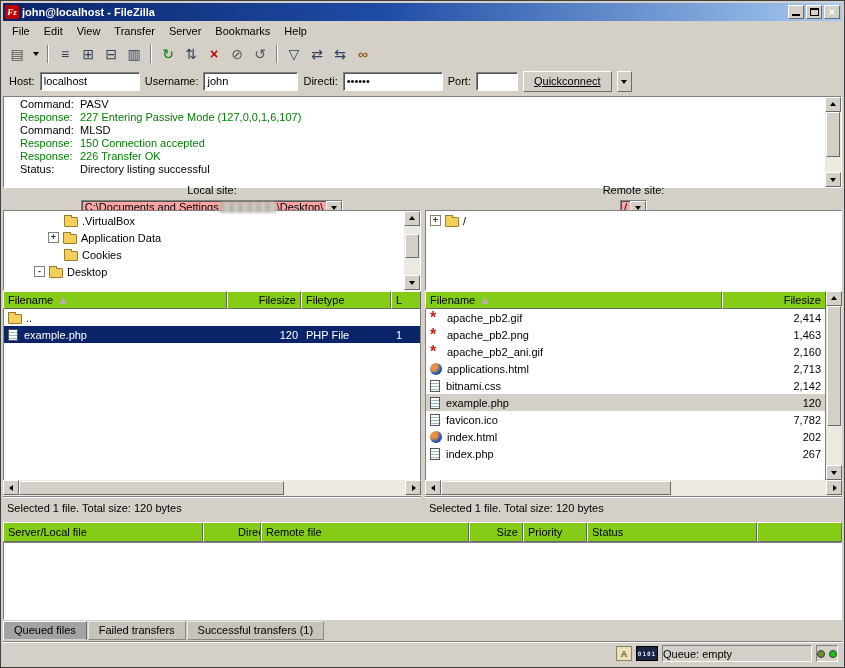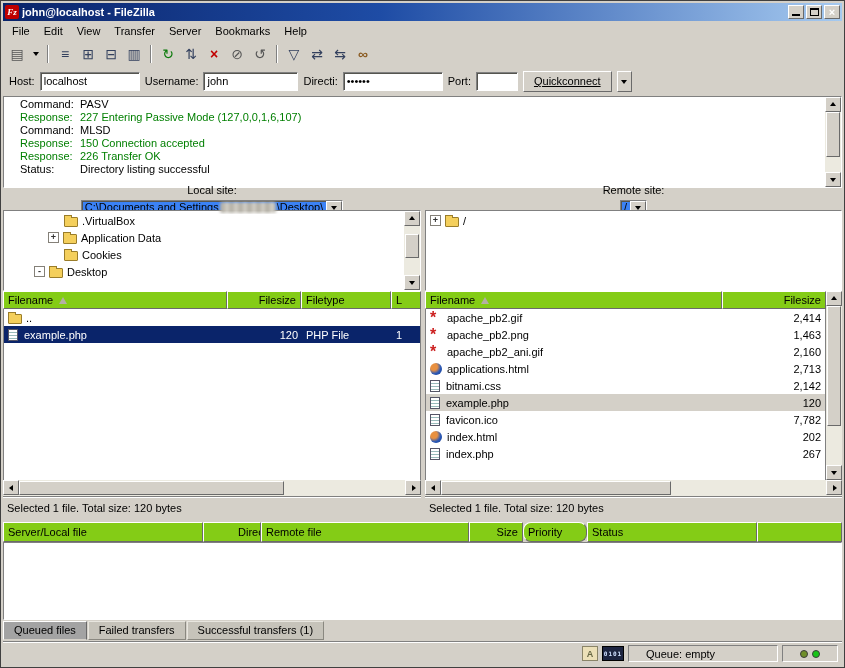--- a/index.html
+++ b/index.html
@@ -77,21 +77,21 @@
 
   
   .split { display:flex; }
   .pane-l { width:418px; flex:none; display:flex; flex-direction:column; }
   .splitter { width:4px; flex:none; }
   .pane-r { flex:1; display:flex; flex-direction:column; }
 
   
   .sites { flex:none; height:22px; align-items:center; }
   .site-half { display:flex; align-items:center; gap:4px; padding:0 2px; }
-  .combo { flex:1; height:19px; display:flex; background:#3b82f6;
+  .combo { flex:1; height:19px; display:flex; background:#fca5a5;
            border:1px solid; border-color:#808080 #fff #fff #808080; box-shadow:inset 1px 1px 0 #55554f; }
   .combo-text { flex:1; display:flex; align-items:center; padding:0 3px; white-space:nowrap; overflow:hidden; }
   .combo-btn { width:16px; flex:none; display:flex; align-items:center; justify-content:center; }
   .blurpatch { display:inline-block; width:56px; height:11px; margin:0 1px; border-radius:2px;
                background:repeating-linear-gradient(90deg,#b8b4aa 0 5px,#cfccc4 5px 9px); filter:blur(1.5px); }
 
   
   .treesrow { flex:none; height:81px; }
   .treebox { flex:1; display:flex; background:#fff; border:1px solid; border-color:#808080 #fff #fff #808080; }
   .tree-items { flex:1; overflow:hidden; padding-top:1px; }
@@ -122,39 +122,39 @@
   .icon-img::before { content:"*"; }
   .icon-globe { width:12px; height:12px; flex:none; border-radius:50%; margin-right:5px;
                 background:radial-gradient(circle at 32% 32%, #e89040 0 30%, #2858b8 60%, #1a3c8c 100%); }
   .icon-page { width:10px; height:12px; flex:none; border:1px solid #556; margin-right:6px;
                background:repeating-linear-gradient(to bottom,#fff 0 2px,#9bb 2px 3px); }
   .statusline { flex:none; height:22px; display:flex; align-items:center; padding:0 4px; }
 
   
   .queue-hdr { flex:none; height:20px; display:flex; margin-top:4px; }
   .qh1 { width:200px; } .qh2 { width:58px;padding-left:34px; } .qh3 { width:208px; }
-  .qh4 { width:54px; justify-content:flex-end; } .qh5 { width:64px;border-radius:8px; } .qh6 { width:170px; } .qh7 { flex:1; }
+  .qh4 { width:54px; justify-content:flex-end; } .qh5 { width:64px; } .qh6 { width:170px; } .qh7 { flex:1; }
   .queue-body { flex:1; background:#fff; border:1px solid; border-color:#808080 #fff #fff #808080; }
 
   
   .tabsrow { flex:none; height:21px; display:flex; align-items:flex-start; padding-top:1px; gap:1px; }
   .tab { padding:2px 10px 3px; height:19px; }
   .tab.active { background:#a3a3a3; font-weight:normal; border:1px solid; border-color:#fff #6a6a6a #d4d0c8 #fff; }
   .tab.inactive { background:#c6c3ba; border:1px solid; border-color:#e8e6df #8a8880 #8a8880 #e8e6df; }
 
   
   .statusbar { flex:none; height:24px; display:flex; align-items:center; justify-content:flex-end;
                gap:4px; padding:2px 4px 2px 2px; }
   .chip { height:15px; display:flex; align-items:center; justify-content:center; flex:none; }
   .chip-ascii { width:16px; background:#ece0b8; border:1px solid #8a8468;
                 font:bold 9px "Liberation Sans",sans-serif; color:#664; }
   .chip-bin { width:22px; background:#1c2440; border:1px solid #000;
               font:bold 6px "DejaVu Sans Mono",monospace; color:#cfe0ff; letter-spacing:1px; }
   .sb-cell { height:17px; display:flex; align-items:center; background:#d4d0c8;
-             border:1px solid; border-color:#808080 #fff #fff #808080; padding:0 17px; }
+             border:1px solid; border-color:#808080 #fff #fff #808080; padding:0 0; }
   .cell-queue { width:150px; }
   .led { width:8px; height:8px; border-radius:50%; border:1px solid #3c3c3c; }
   .led-dim { background:#6f8f2a; } .led-on { background:#17c417; }
 </style>
 </head>
 <body>
 
 <div class="window">
 
   <div class="titlebar">

